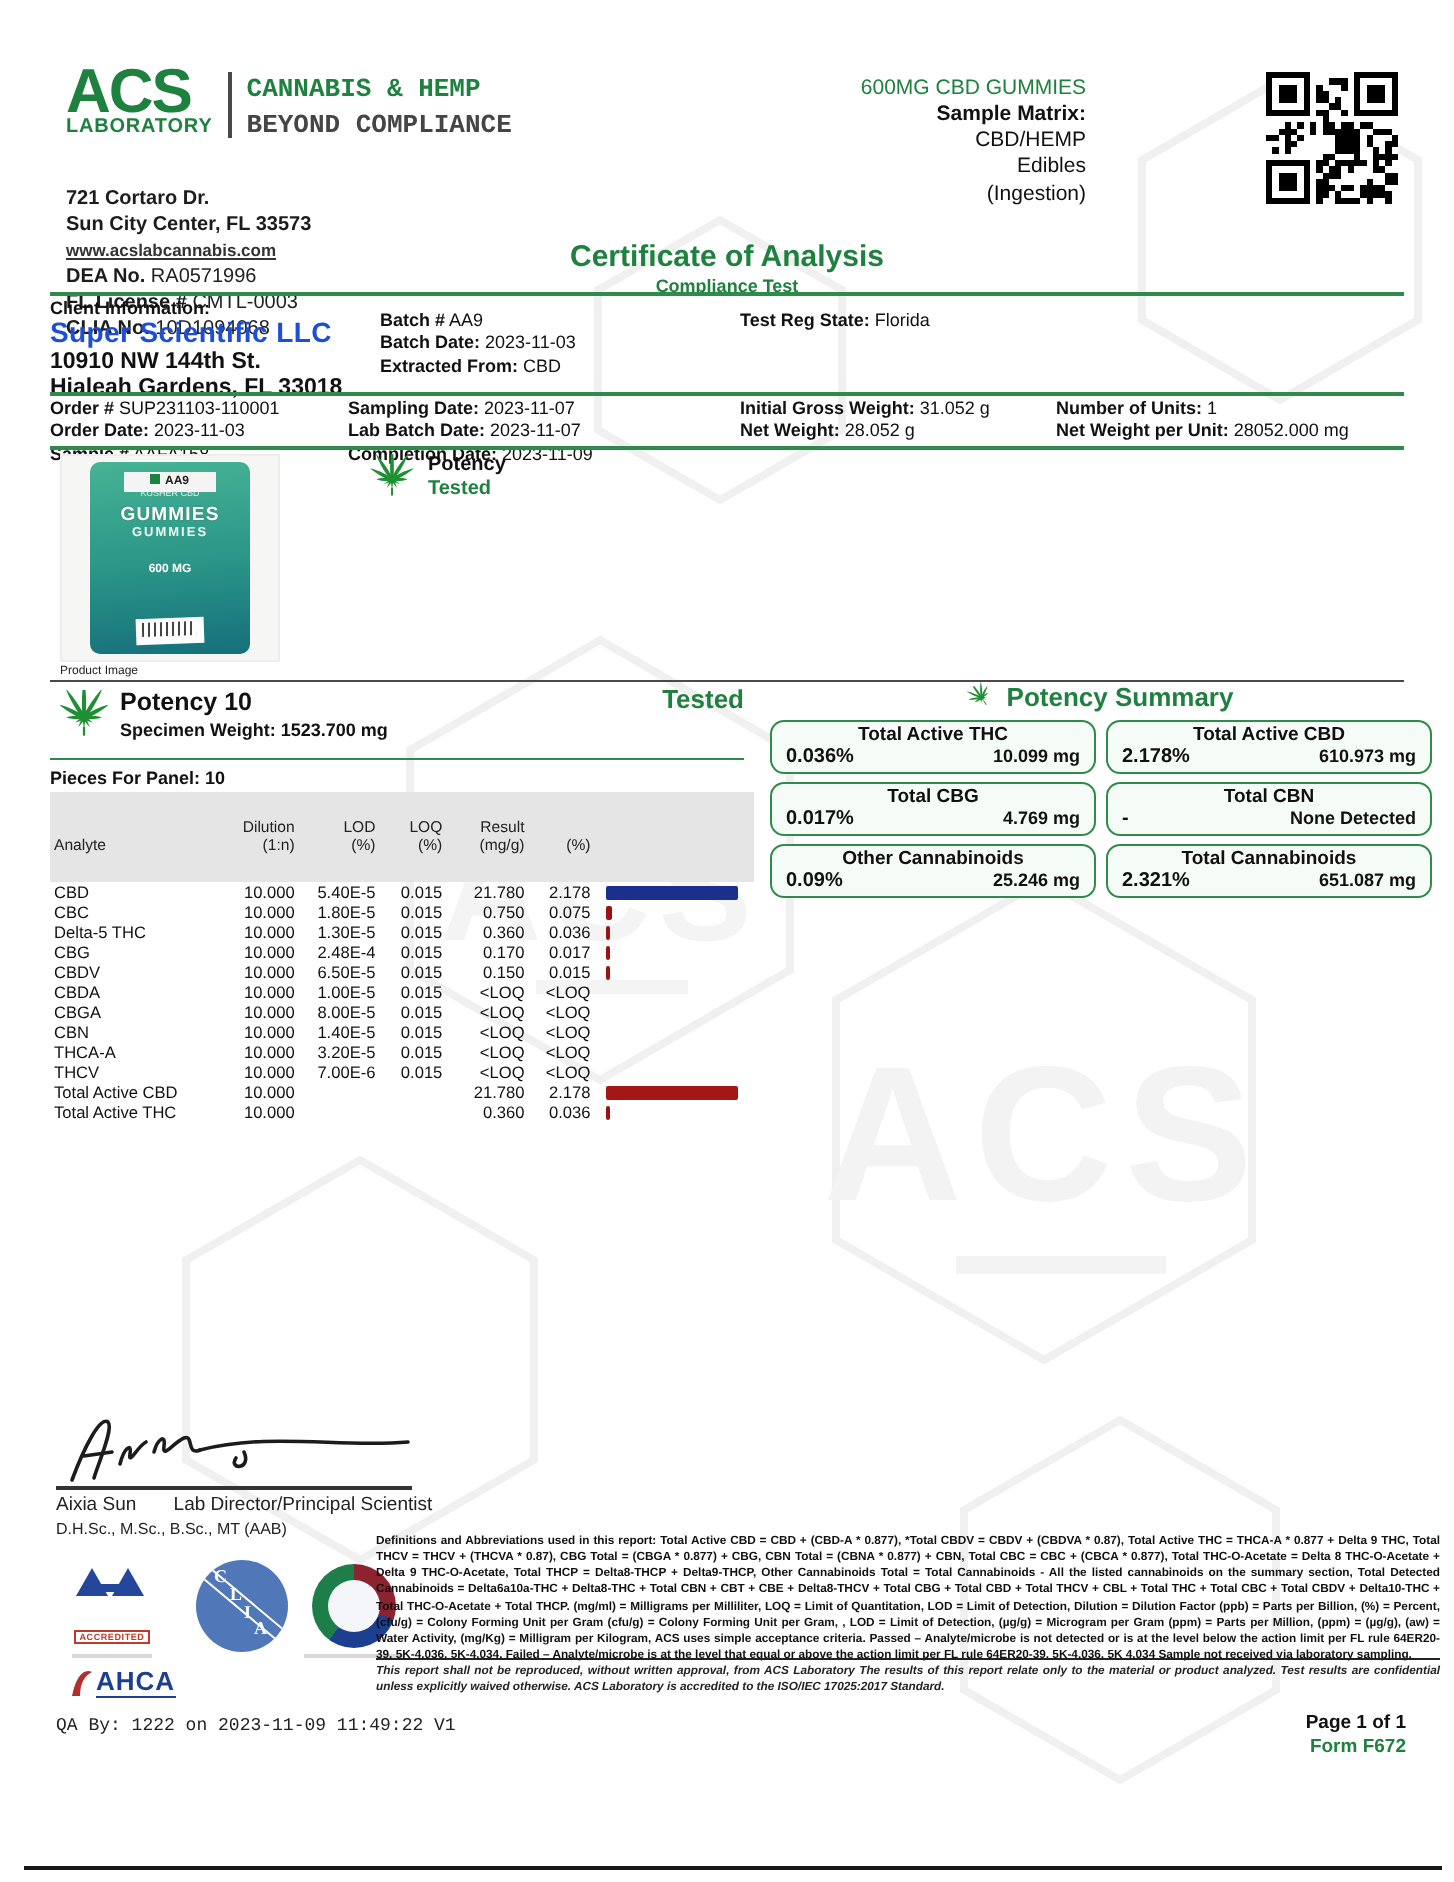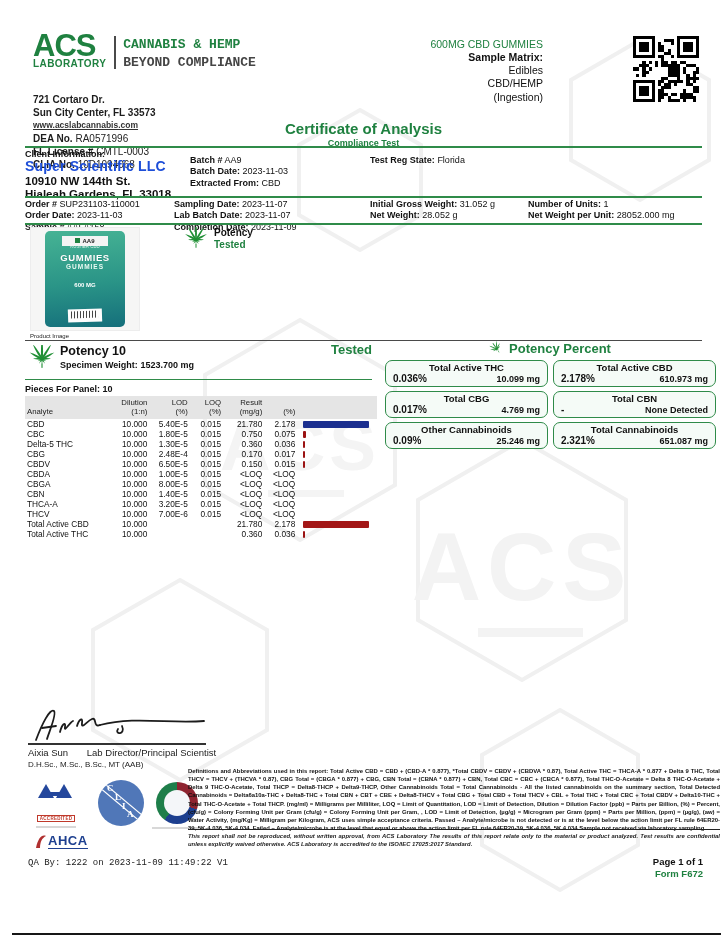--- a/index.html
+++ b/index.html
@@ -56,21 +56,21 @@
   #pot-badge .txt{font-size:10px;font-weight:bold;line-height:1.2;}
   
   #pot-head-leaf{left:29px;top:345px;}
   #pot-title{left:60px;top:344px;font-size:12.5px;font-weight:bold;}
   #pot-spec{left:60px;top:360px;font-size:9px;font-weight:bold;}
   #pot-tested{left:25px;top:342px;width:347px;text-align:right;font-size:13px;font-weight:bold;color:#1f8140;}
   #pot-sop{left:25px;top:358px;width:347px;text-align:right;font-size:9.5px;font-weight:bold;color:#222;}
   .hr-left{position:absolute;left:25px;width:347px;height:1.2px;background:#2f8b49;z-index:1;}
   #pieces{left:25px;top:384px;font-size:9px;font-weight:bold;}
   #analyte-table{left:25px;top:396px;width:352px;border-collapse:collapse;font-size:8.3px;}
-  #analyte-table th{background:#e5e5e5;font-weight:normal;font-size:7.8px;color:#222;vertical-align:bottom;padding:3px 2px;line-height:1.1;text-align:right;}
+  #analyte-table th{background:#e5e5e5;font-weight:normal;font-size:7.8px;color:#222;vertical-align:bottom;padding:14px 2px;line-height:1.1;text-align:right;}
   #analyte-table th.c-an{text-align:left;}
   #analyte-table td{padding:0.4px 2px;line-height:1.12;white-space:nowrap;}
   .c-an{width:92px;text-align:left;}
   .c-dil{width:46px;text-align:right;}
   .c-lod{width:42px;text-align:right;}
   .c-loq{width:36px;text-align:right;}
   .c-res{width:46px;text-align:right;}
   .c-pct{width:34px;text-align:right;}
   .c-bar{width:76px;text-align:left;padding-left:6px !important;}
   .bar{height:7px;border-radius:1px;}
@@ -169,22 +169,22 @@
     <div>Sun City Center, FL 33573</div>
     <a class="site">www.acslabcannabis.com</a>
     <div class="kv"><span class="k">DEA No.</span> <span class="v">RA0571996</span></div>
     <div class="kv"><span class="k">FL License #</span> <span class="v">CMTL-0003</span></div>
     <div class="kv"><span class="k">CLIA No.</span> <span class="v">10D1094068</span></div>
   </div>
 
   <div class="layer" id="prod-head">
     <div id="prod-title">600MG CBD GUMMIES</div>
     <div class="k">Sample Matrix:</div>
+    <div>CBD/HEMP</div>
     <div>Edibles</div>
-    <div>CBD/HEMP</div>
     <div>(Ingestion)</div>
   </div>
 
   <div class="layer" id="qr"><svg width="66" height="66" viewBox="0 0 63 63" shape-rendering="crispEdges">
         <rect width="100%" height="100%" fill="#fff"></rect>
         <rect x="30" y="3" width="3" height="3" fill="#000"></rect>
         <rect x="33" y="3" width="3" height="3" fill="#000"></rect>
         <rect x="36" y="3" width="3" height="3" fill="#000"></rect>
         <rect x="24" y="6" width="3" height="3" fill="#000"></rect>
         <rect x="36" y="6" width="3" height="3" fill="#000"></rect>
@@ -547,21 +547,21 @@
             <div class="bar" style="width:2.0px;background:#9b1313"></div>
           </td>
      </tr>
       </tbody>
   </table>
 
   <div class="layer" id="summary">
     <div id="summary-head">
       <svg width="13" height="13" viewBox="-26 -30 52 56">
           <use href="#leaf" transform="scale(1.15)"></use>
-        </svg><span>Potency Percent</span>
+        </svg><span>Potency Summary</span>
     </div>
     <div id="summary-grid">
         <div class="sum-box">
      <div class="sum-title">Total Active THC</div>
      <div class="sum-row">
        <span class="sum-pct">0.036%</span>
        <span class="sum-mg">10.099 mg</span>
      </div>
    </div>
         <div class="sum-box">

